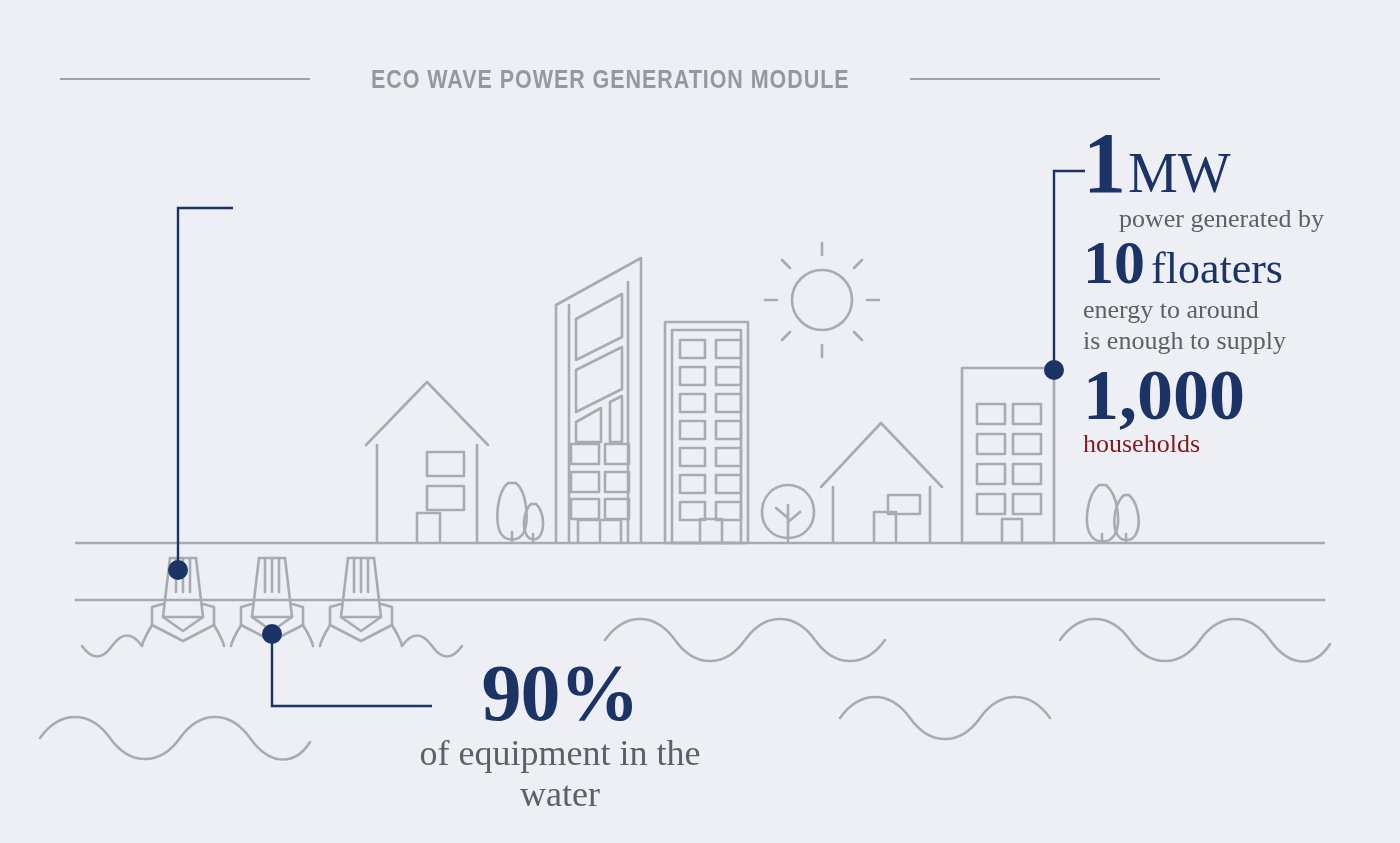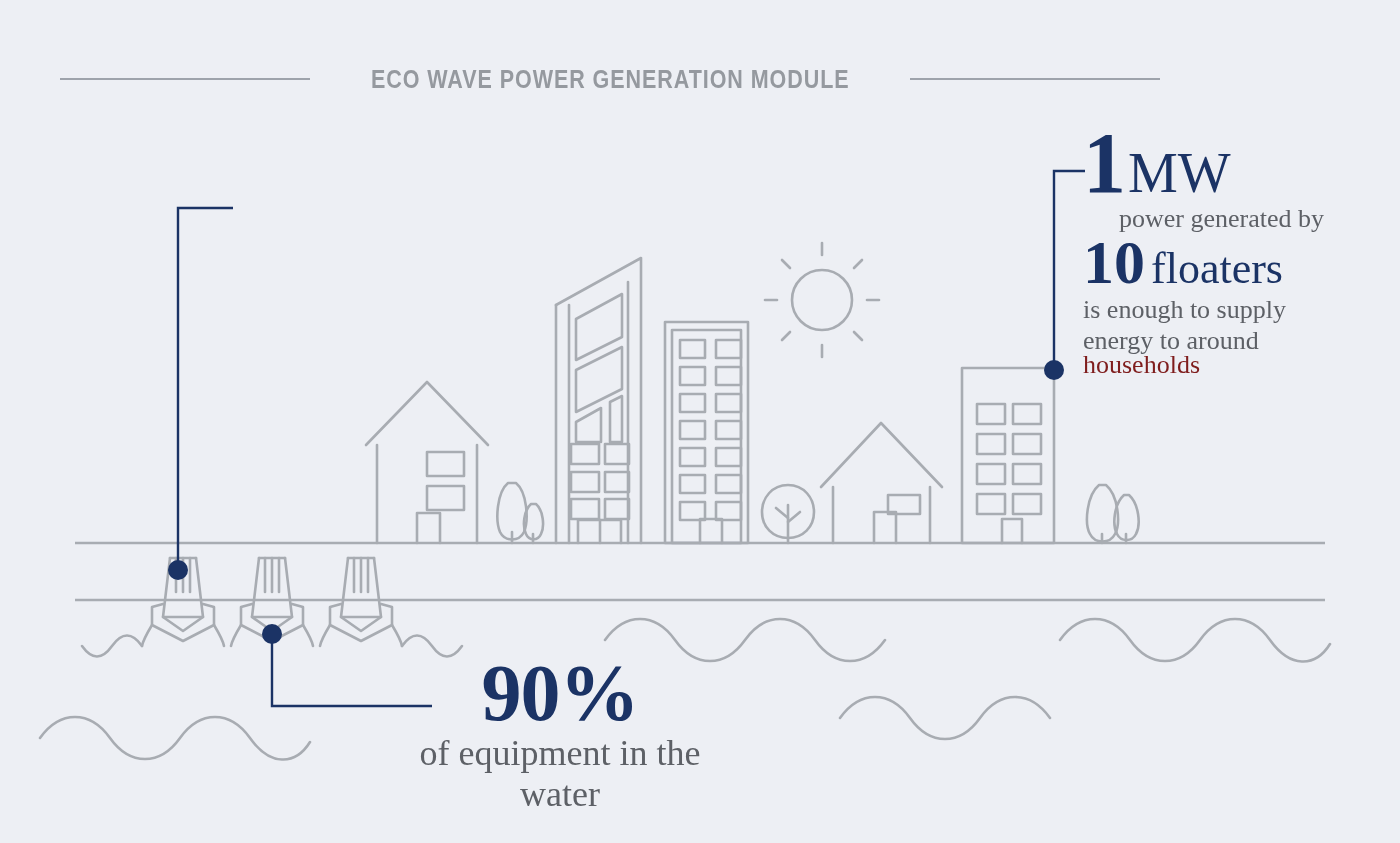--- a/index.html
+++ b/index.html
@@ -287,18 +287,19 @@
   <div class="callout cright">
     <div class="line-mw">
       <span class="num-1">1</span>
       <span class="unit-mw">MW</span>
     </div>
     <div class="sub-a">power generated by</div>
     <div class="line-floaters">
       <span class="num-10">10</span>
       <span class="word-floaters">floaters</span>
     </div>
+    <div class="sub-b">energy to around</div>
     <div class="sub-b">is enough to supply</div>
-    <div class="sub-b">energy to around</div>
+    <div class="num-1000">1,000</div>
     <div class="sub-c">households</div>
   </div>
 
 </div>
 
 </body></html>

